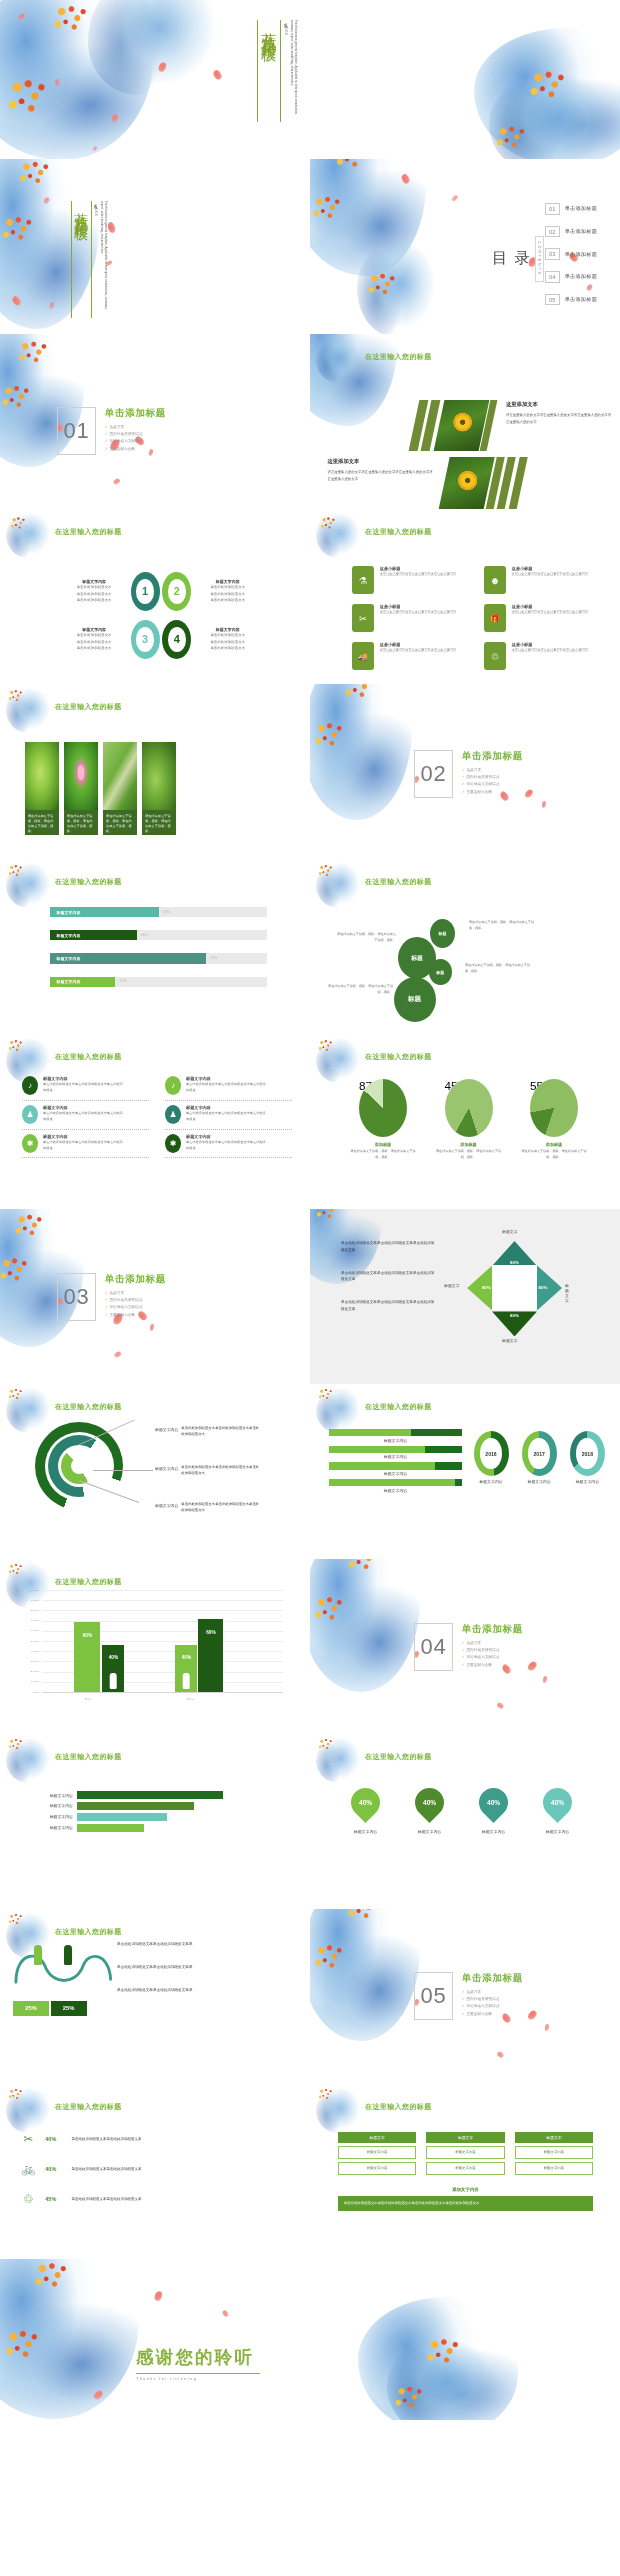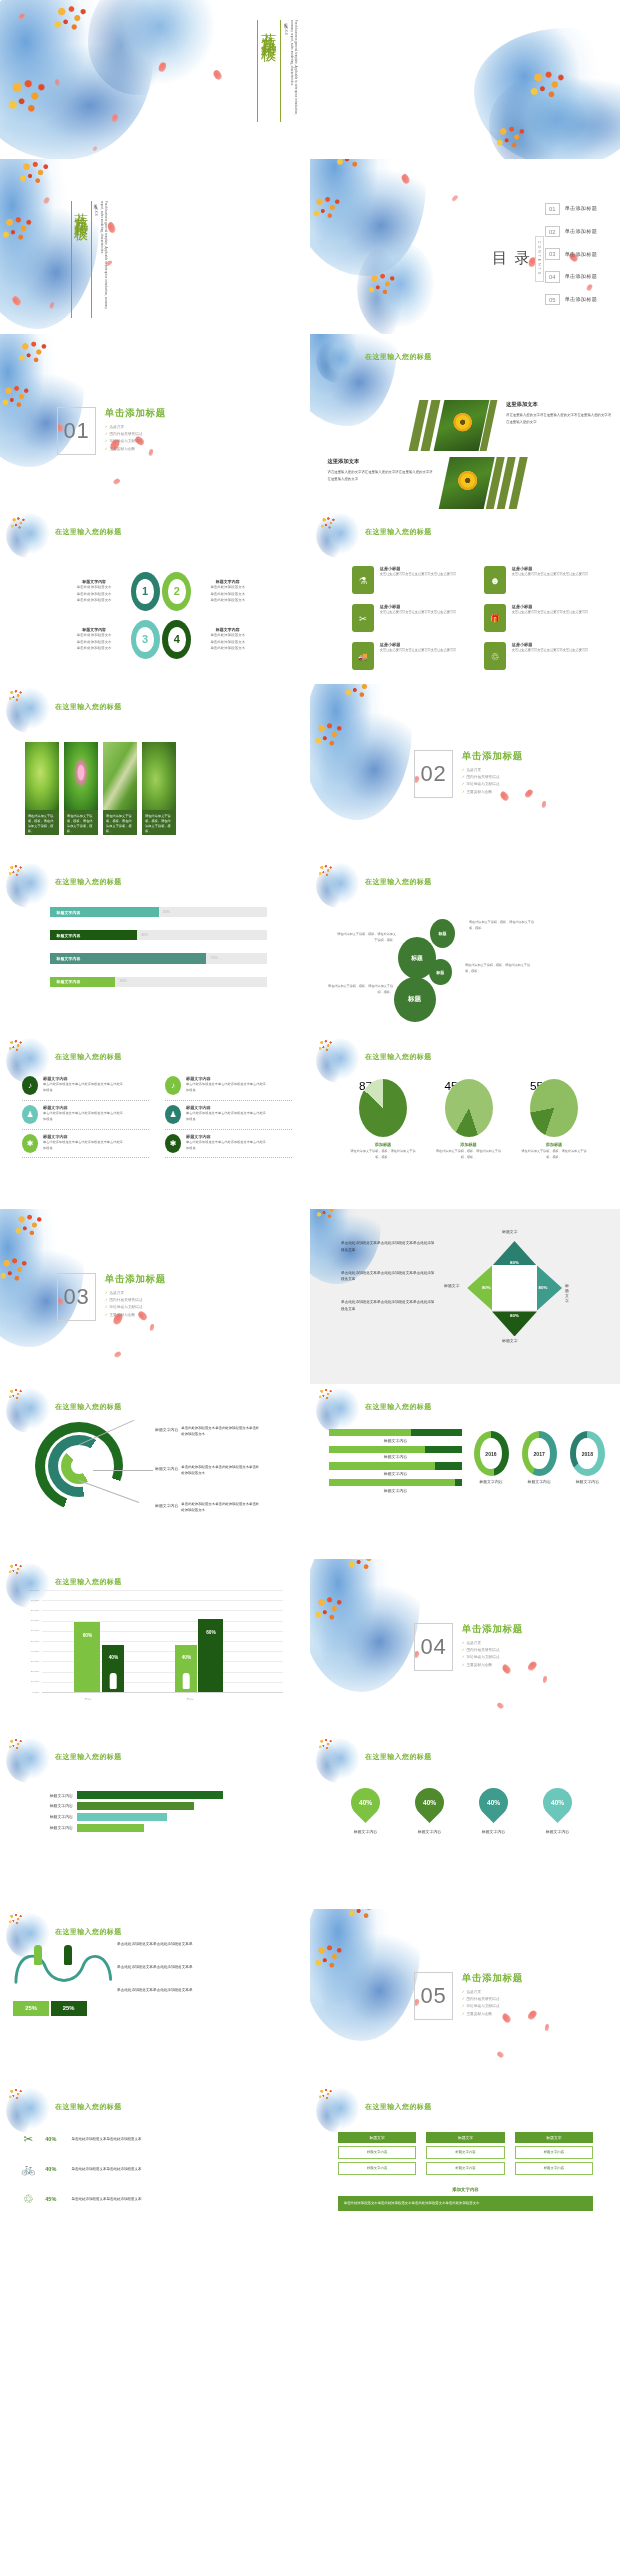--- a/index.html
+++ b/index.html
@@ -1065,15 +1065,35 @@
           <div class="tb-c" style="flex:1">标题文字内容</div>
         </div>
         <div style="margin-top:11.7px;text-align:center;">
           <div style="font-size:4.4px;font-weight:bold;color:#4f8b2c;">添加文字内容</div>
         </div>
         <div style="margin-top:4.4px;background:#5f9c2e;color:#fff;font-size:3.4px;line-height:1.9;padding:4.4px 5.8px;">单击此处添加段落文本单击此处添加段落文本单击此处添加段落文本单击此处添加段落文本</div>
       </div>
     </div>
   </div>
 
+  <div class="slide wide" style="height:161px;">
+    <div class="flower petal-blue" style="left:-29px;top:-22px;width:168px;height:182px;border-radius:45% 55% 50% 50%/55% 45% 55% 45%;"></div>
+    <div class="flower stamen" style="left:31px;top:0px;width:38px;height:32px;"></div>
+    <div class="flower stamen" style="left:1.5px;top:67px;width:38px;height:36px;"></div>
+
+    <div class="flower petal-blue" style="right:102px;top:38px;width:160px;height:139px;border-radius:55% 45% 45% 55%/45% 55% 45% 55%;"></div>
+    <div class="flower petal-blue2" style="right:124px;top:80px;width:109px;height:95px;border-radius:50% 50% 55% 45%/50% 50% 50% 50%;"></div>
+    <div class="flower stamen" style="right:159px;top:76px;width:38px;height:32px;"></div>
+    <div class="flower stamen" style="right:196px;top:124px;width:32px;height:28px;"></div>
+
+    <div class="flower petal-pink" style="left:155px;top:32px;width:6.6px;height:9.5px;transform:rotate(22deg)"></div>
+    <div class="flower petal-pink" style="left:223px;top:51px;width:5.1px;height:7.3px;transform:rotate(-32deg);opacity:.8"></div>
+    <div class="flower petal-pink" style="left:95px;top:131px;width:6.6px;height:9.5px;transform:rotate(48deg);opacity:.9"></div>
+
+    <div style="position:absolute;left:136px;top:86px;">
+      <div class="thanks" style="font-size:17.5px;font-weight:bold;">感谢您的聆听</div>
+      <div style="height:1.5px;background:#8ab440;margin-top:3.6px;width:124px;"></div>
+      <div style="font-size:3.6px;color:#8a8a8a;letter-spacing:1.5px;margin-top:2.9px;">Thanks for listening</div>
+    </div>
+  </div>
 
 </div>
 
 
 </body></html>

